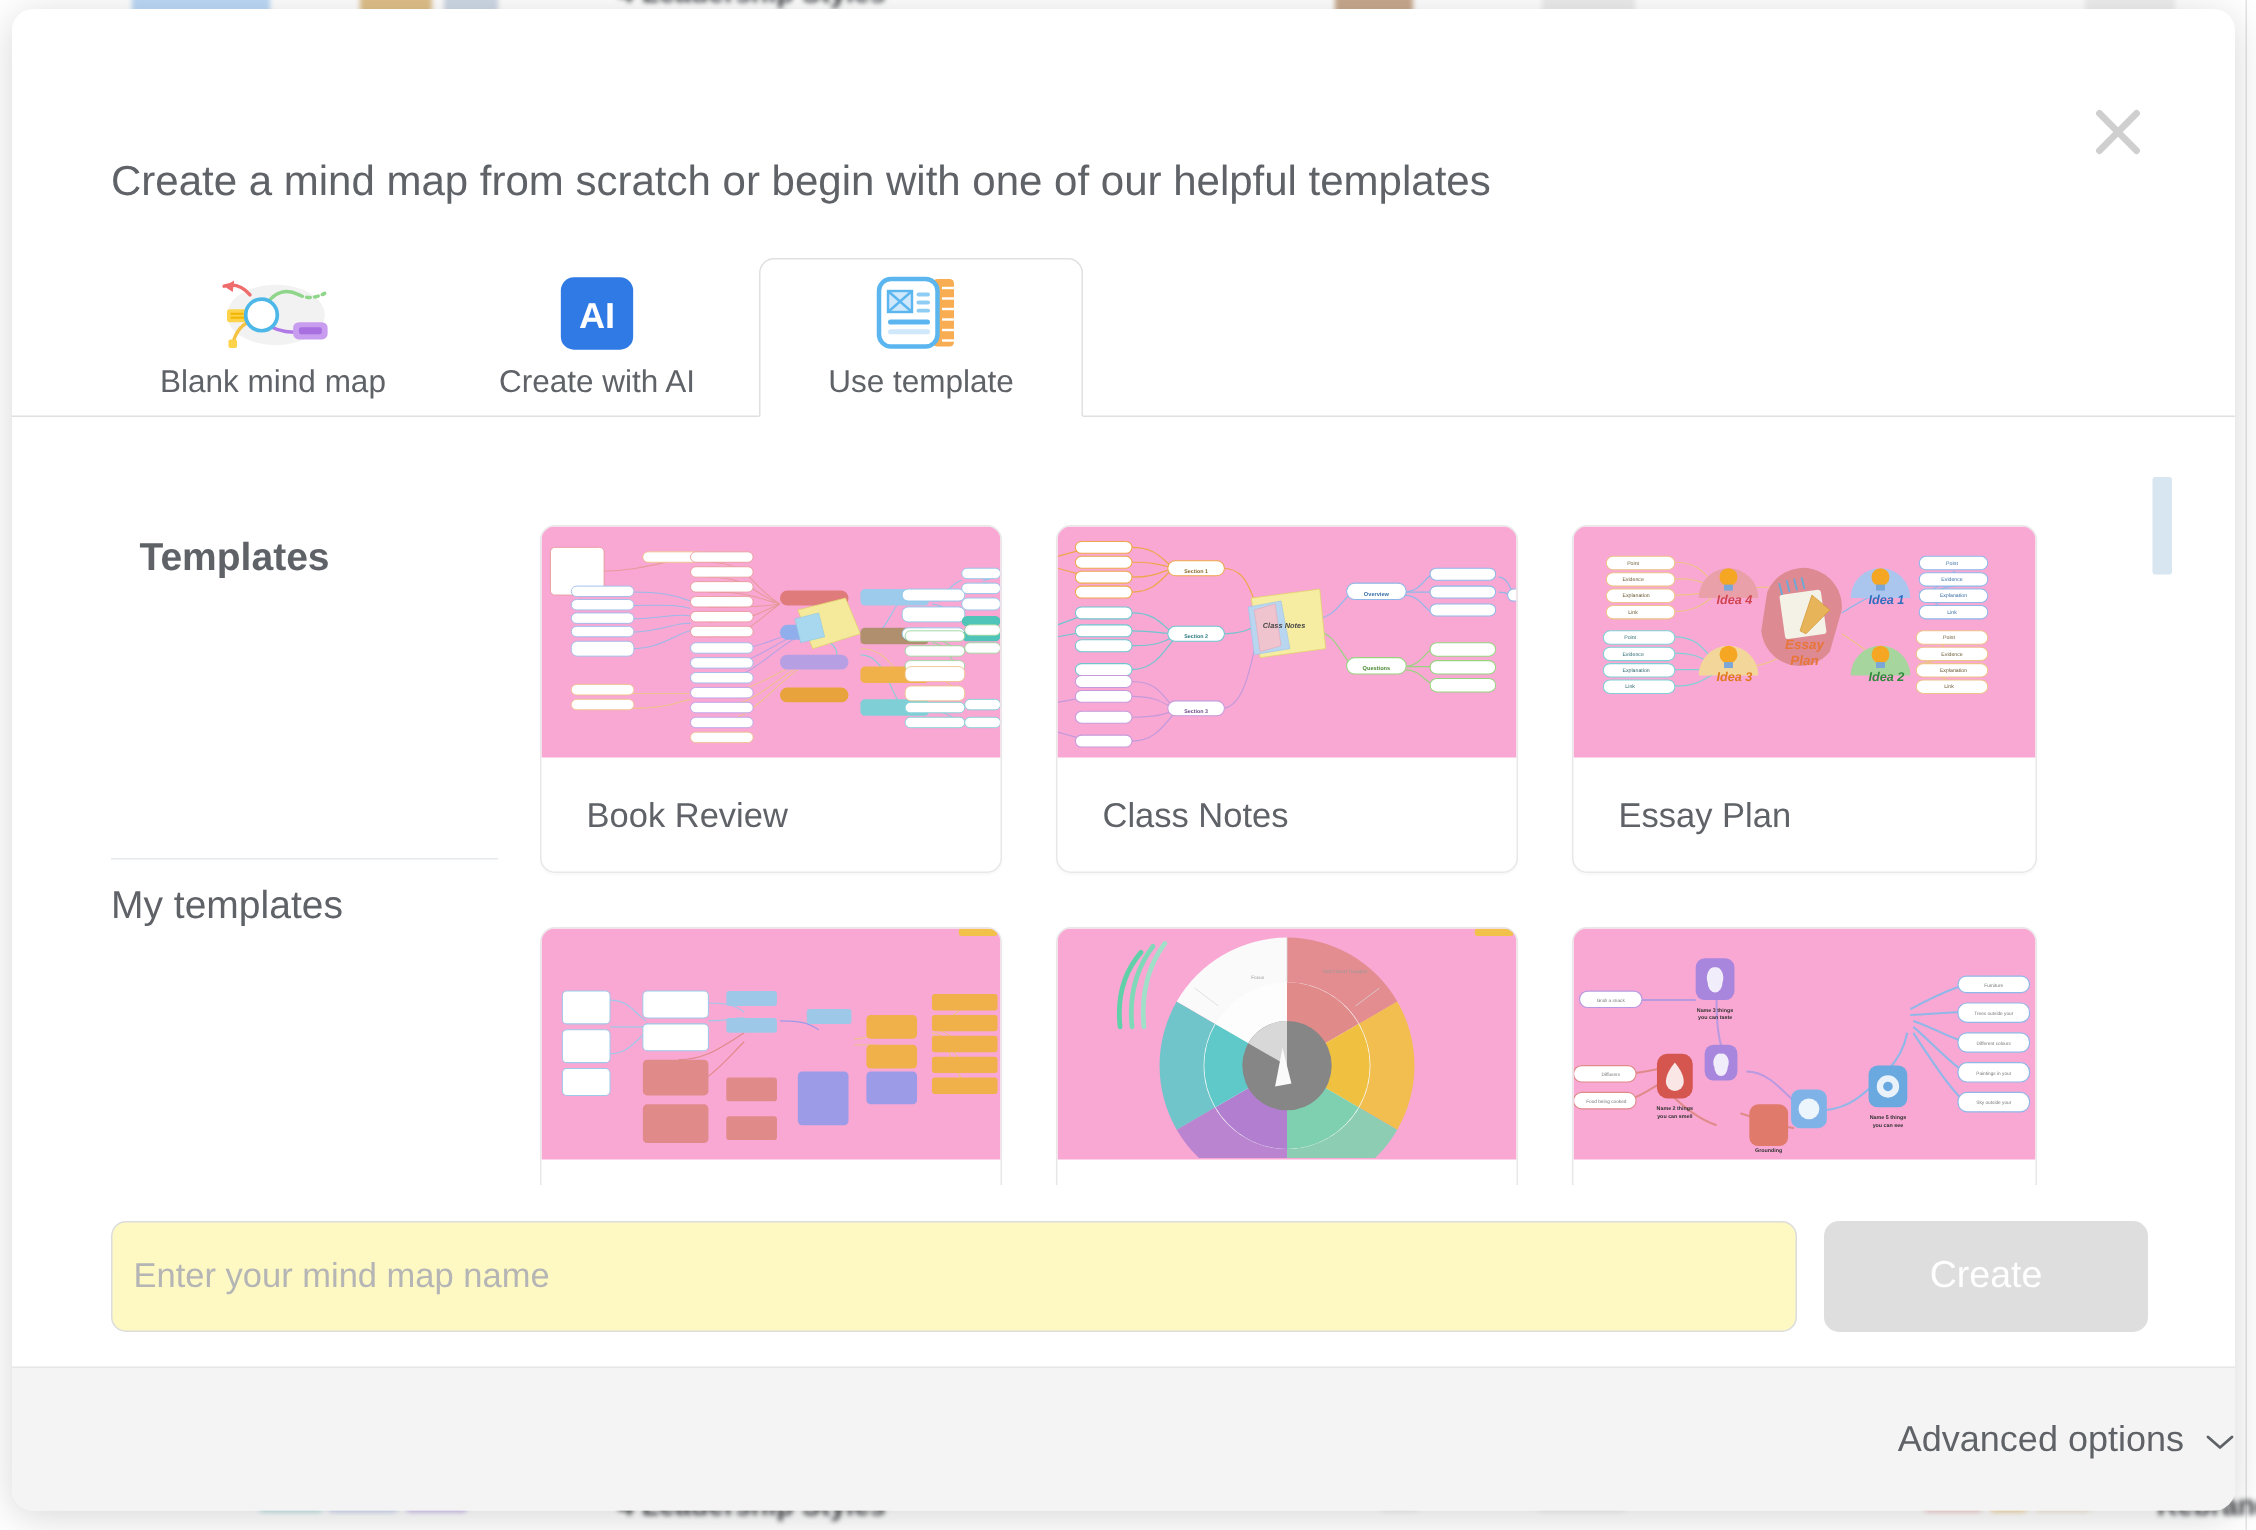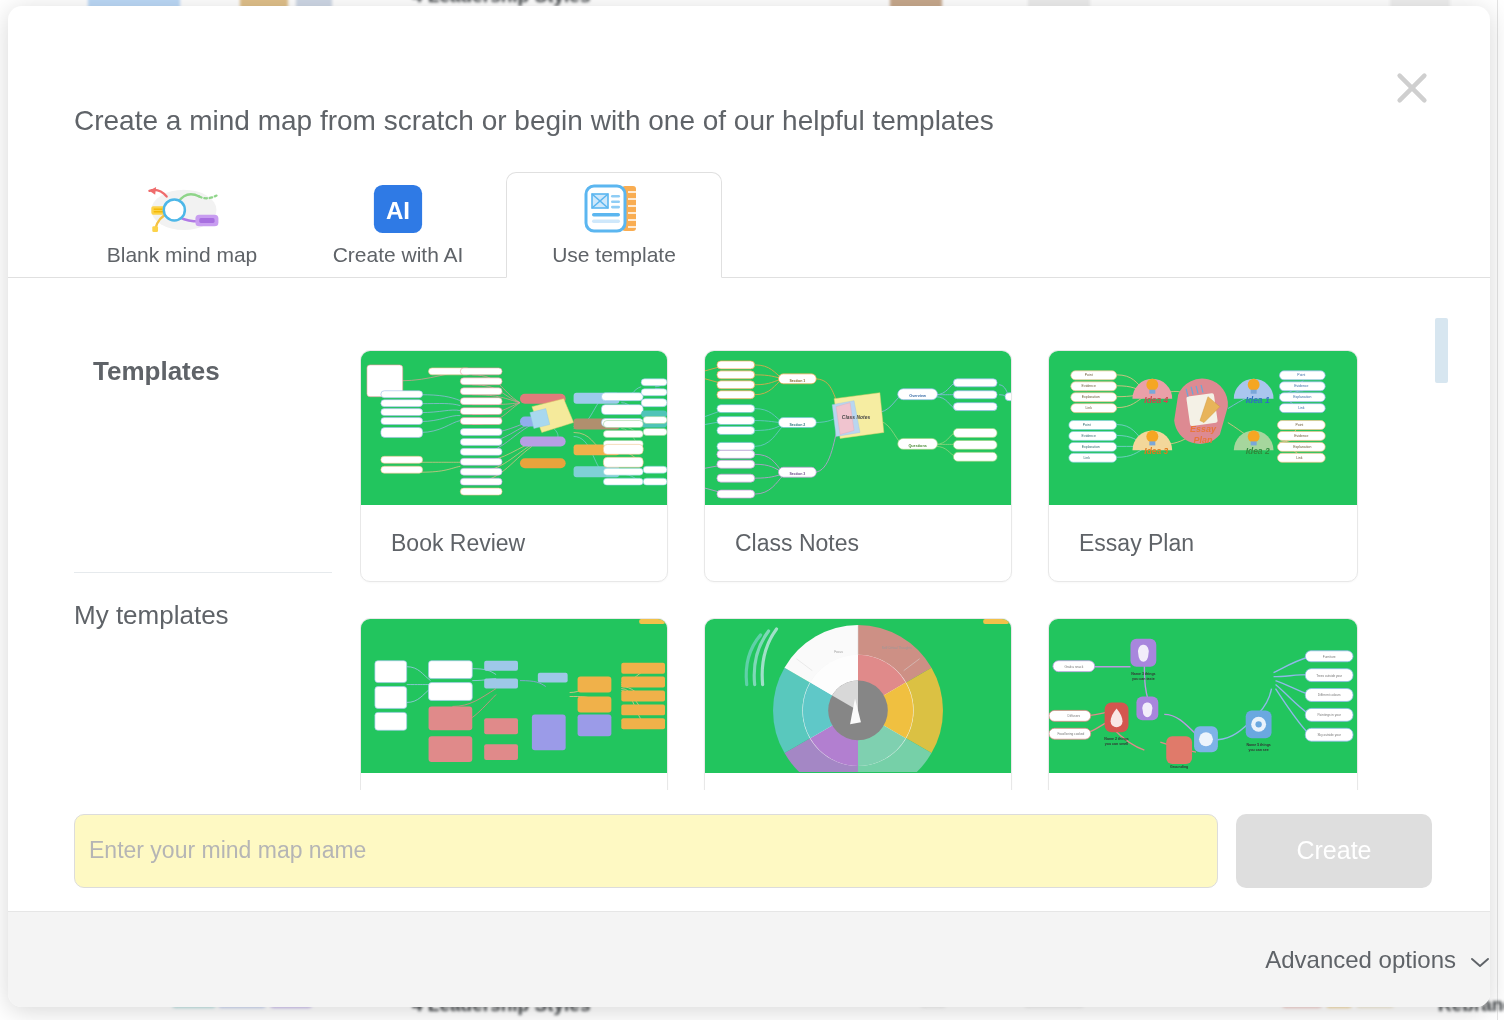--- a/index.html
+++ b/index.html
@@ -139,21 +139,21 @@
     font-size: 26px;
     color: #5f6368;
     cursor: pointer;
     line-height: 1.2;
   }
   .side-item.active { font-weight: 700; color: #5f6368; margin-left: 19px; }
   .side-divider {
     margin: 185px 28px 0 0;
     height: 1px; background: #e6eaed;
   }
-  .side-item.second { margin-top: 27px; }
+  .side-item.second { margin-top: 15px; }
 
   
   .grid-area {
     flex: 1 1 auto;
     position: relative;
     padding: 72px 0 0 0;
     overflow: hidden;
   }
   .grid {
     display: grid;
@@ -165,21 +165,21 @@
     background: #ffffff;
     border: 1px solid #e8e8e8;
     border-radius: 10px;
     overflow: hidden;
     cursor: pointer;
     box-shadow: 0 1px 2px rgba(0,0,0,0.03);
     height: 232px;
   }
   .tpl-thumb {
     height: 154px;
-    background: #22c55e;
+    background: #f9a8d4;
     position: relative;
     overflow: hidden;
   }
   .tpl-name {
     height: 77px;
     display: flex; align-items: center;
     padding-left: 30px;
     font-size: 23px;
     color: #5f6368;
   }
@@ -216,21 +216,21 @@
     border-radius: 10px;
     padding: 0 14px;
     font-size: 23px;
     color: #3c4043;
     font-family: "Liberation Sans", sans-serif;
     outline: none;
     background: #fef9c3;
   }
   .name-input::placeholder { color: #b5b5b5; }
   .create-btn {
-    width: 196px; height: 74px;
+    width: 216px; height: 74px;
     background: #dedede;
     color: #ffffff;
     border: none; border-radius: 10px;
     font-size: 25px;
     font-family: "Liberation Sans", sans-serif;
     cursor: default;
   }
 
   
   .footer {

